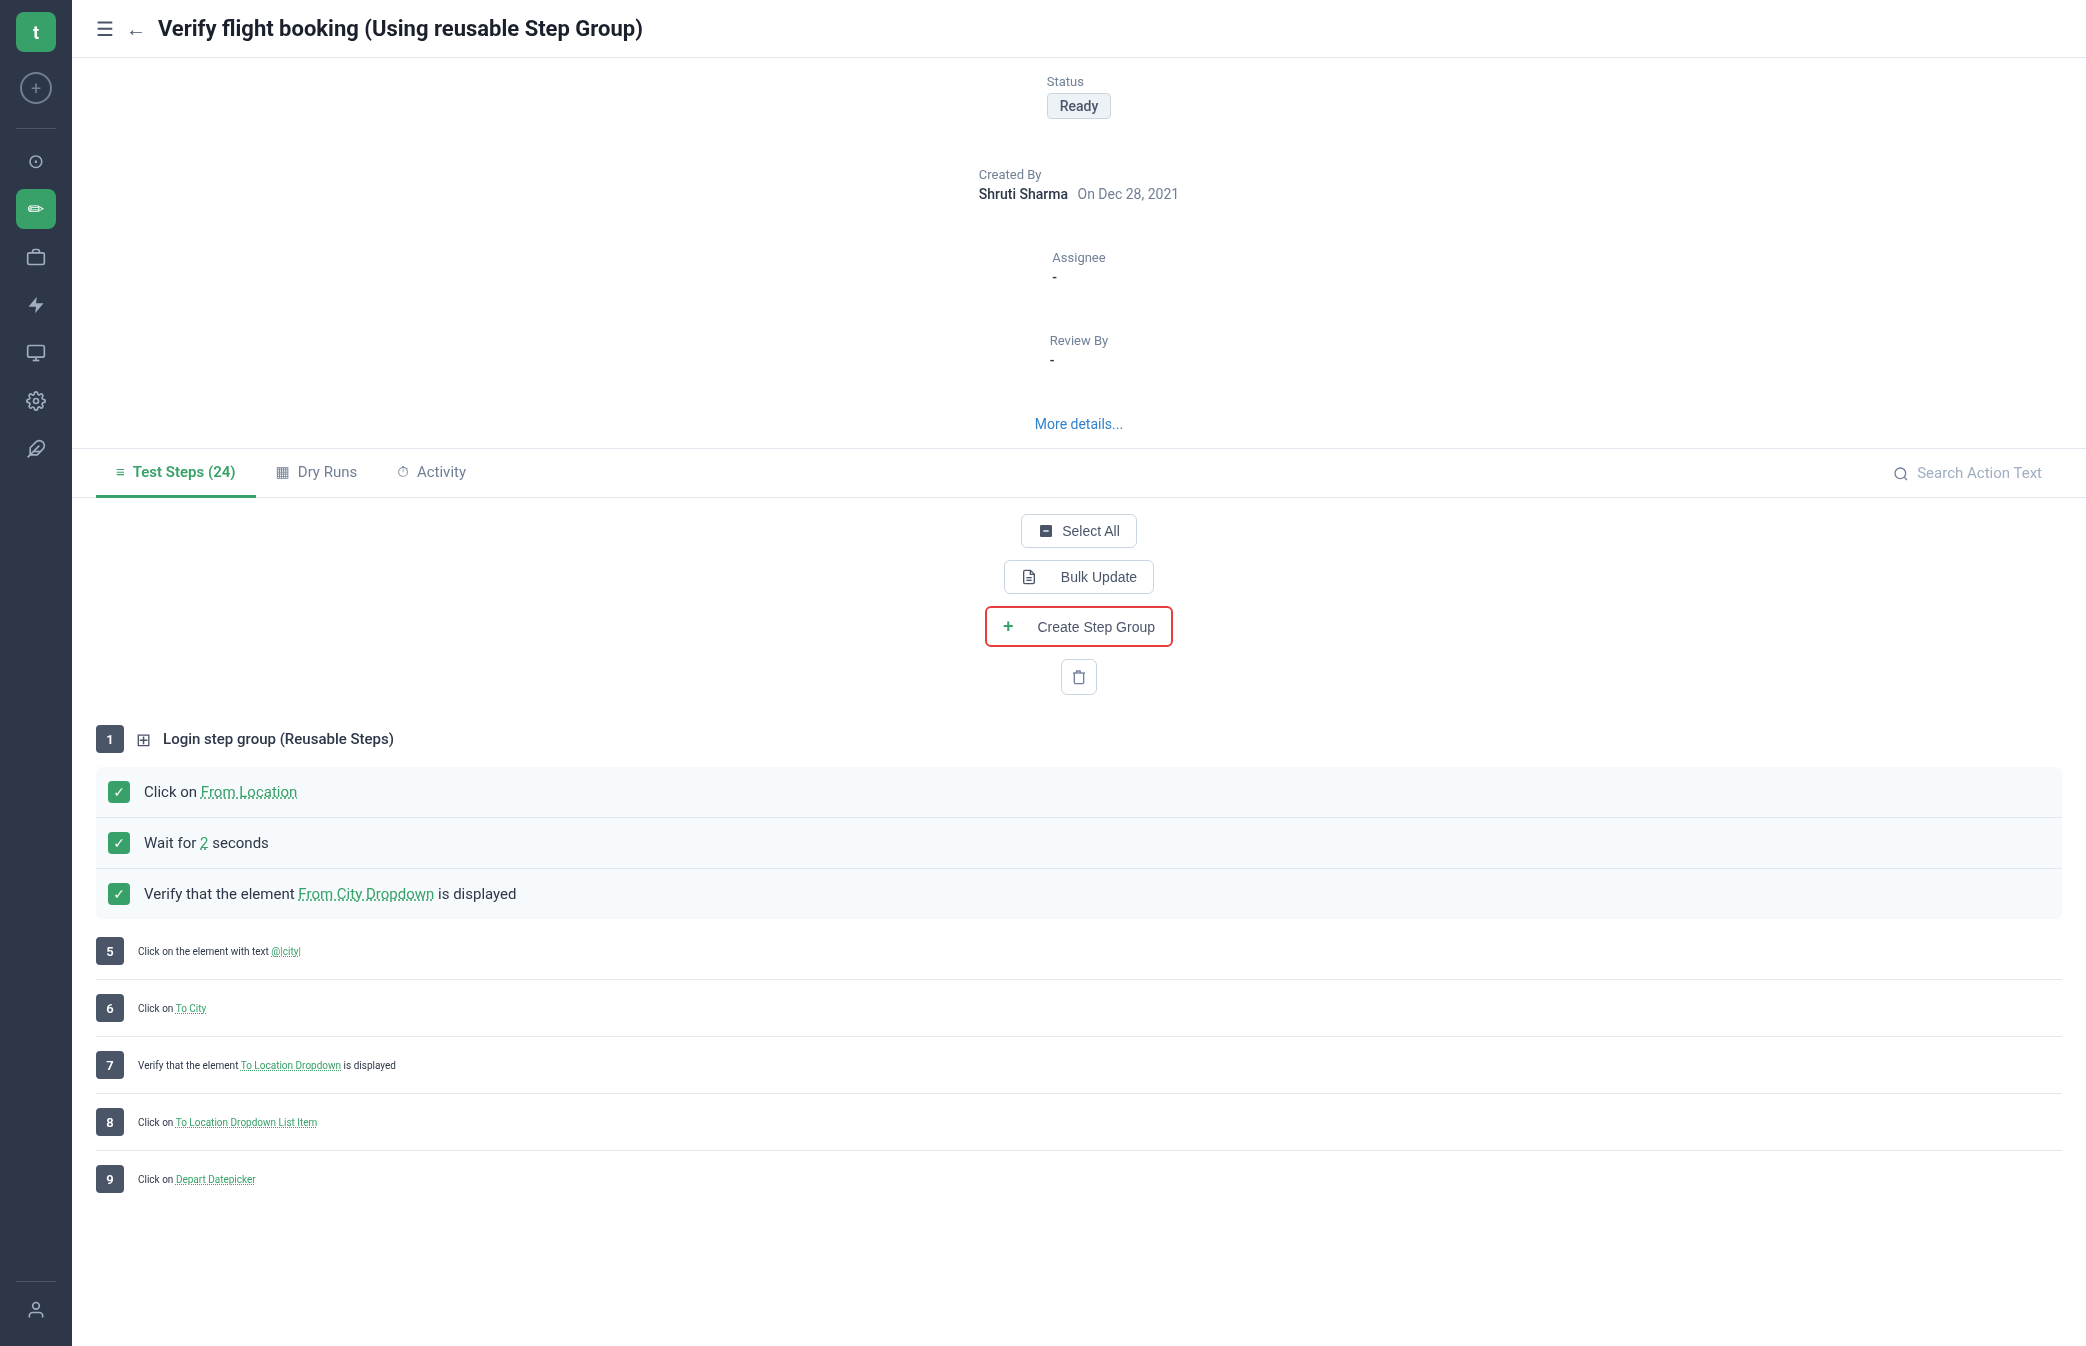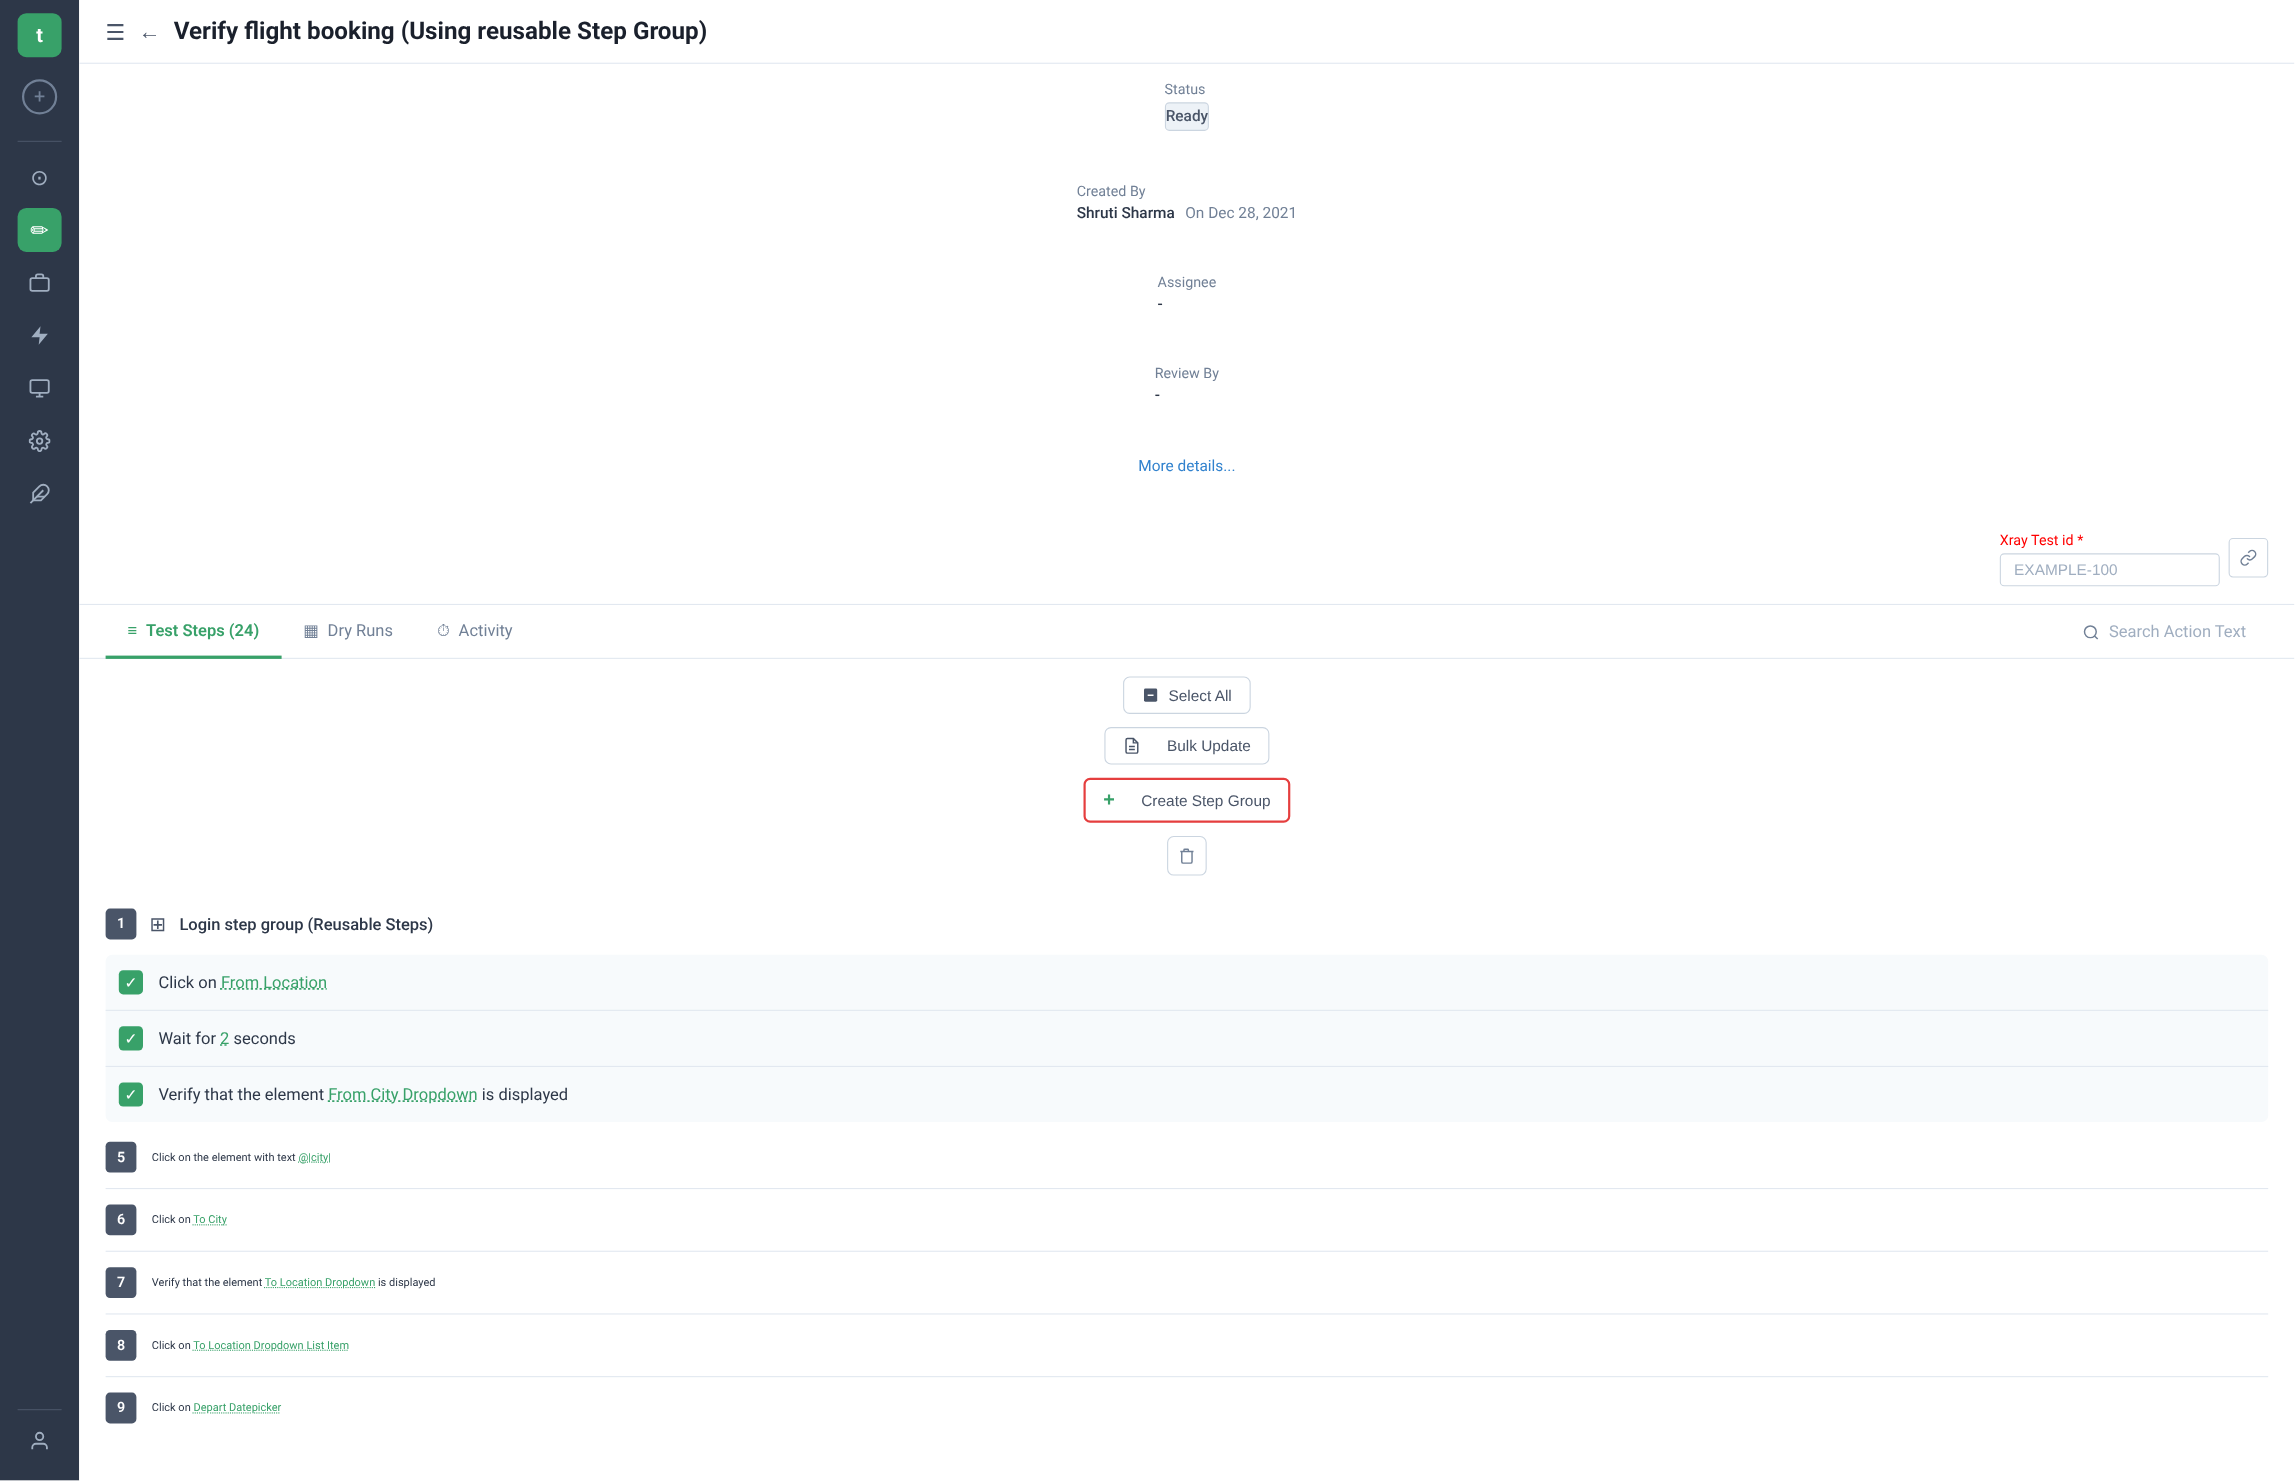--- a/index.html
+++ b/index.html
@@ -23,21 +23,21 @@
     .page-header { padding: 16px 24px; border-bottom: 1px solid #e2e8f0; display: flex; align-items: center; gap: 12px; }
     .hamburger-icon { font-size: 20px; color: #4a5568; cursor: pointer; }
     .back-arrow { font-size: 20px; color: #4a5568; cursor: pointer; }
     .page-title { font-size: 22px; font-weight: 700; color: #1a202c; }
 
     
     .meta-row { padding: 16px 24px; display: flex; align-items: center; gap: 48px; border-bottom: 1px solid #e2e8f0; flex-direction: column; }
     .meta-item { display: flex; flex-direction: column; gap: 4px; }
     .meta-label { font-size: 13px; color: #718096; }
     .meta-value { font-size: 14px; color: #2d3748; font-weight: 500; }
-    .status-badge { background: #edf2f7; border: 1px solid #cbd5e0; border-radius: 4px; padding: 4px 0; font-size: 14px; font-weight: 500; color: #4a5568; display: inline-block; }
+    .status-badge { background: #edf2f7; border: 1px solid #cbd5e0; border-radius: 4px; padding: 4px 12px; font-size: 14px; font-weight: 500; color: #4a5568; display: inline-block; }
     .meta-link { color: #3182ce; font-size: 14px; cursor: pointer; text-decoration: none; }
     .xray-section { margin-left: auto; display: flex; align-items: center; gap: 8px; }
     .xray-label { font-size: 13px; color: #718096; }
     .xray-label span { color: red; }
     .xray-input { border: 1px solid #cbd5e0; border-radius: 4px; padding: 6px 12px; font-size: 14px; color: #a0aec0; width: 200px; outline: none; }
     .xray-input::placeholder { color: #a0aec0; }
     .link-icon-btn { width: 36px; height: 36px; border: 1px solid #cbd5e0; border-radius: 4px; display: flex; align-items: center; justify-content: center; cursor: pointer; color: #718096; }
 
     
     .tabs-row { display: flex; align-items: center; padding: 0 24px; border-bottom: 1px solid #e2e8f0; gap: 0; }
@@ -151,37 +151,20 @@
       </div>
       <div class="meta-item">
         <span class="meta-label">Assignee</span>
         <span class="meta-value">-</span>
       </div>
       <div class="meta-item">
         <span class="meta-label">Review By</span>
         <span class="meta-value">-</span>
       </div>
       <a class="meta-link">More details...</a>
-      <div class="xray-section">
-        <div>
-          <span class="xray-label">
-            <span>Xray Test id</span>
-            <span style="color:red;">*</span>
-          </span>
-          <div style="margin-top:4px;">
-            <input class="xray-input" type="text" placeholder="EXAMPLE-100" style="">
-          </div>
-        </div>
-        <div class="link-icon-btn">
-          <svg width="16" height="16" viewBox="0 0 24 24" fill="none" stroke="currentColor" stroke-width="2">
-              <path d="M10 13a5 5 0 0 0 7.54.54l3-3a5 5 0 0 0-7.07-7.07l-1.72 1.71"></path>
-              <path d="M14 11a5 5 0 0 0-7.54-.54l-3 3a5 5 0 0 0 7.07 7.07l1.71-1.71"></path>
-            </svg>
-        </div>
-      </div>
     </div>
 
     <div class="tabs-row">
       <div class="tab active">
         <span>≡</span>
         <span>Test Steps (24)</span>
       </div>
       <div class="tab">
         <span>▦</span>
         <span>Dry Runs</span>

